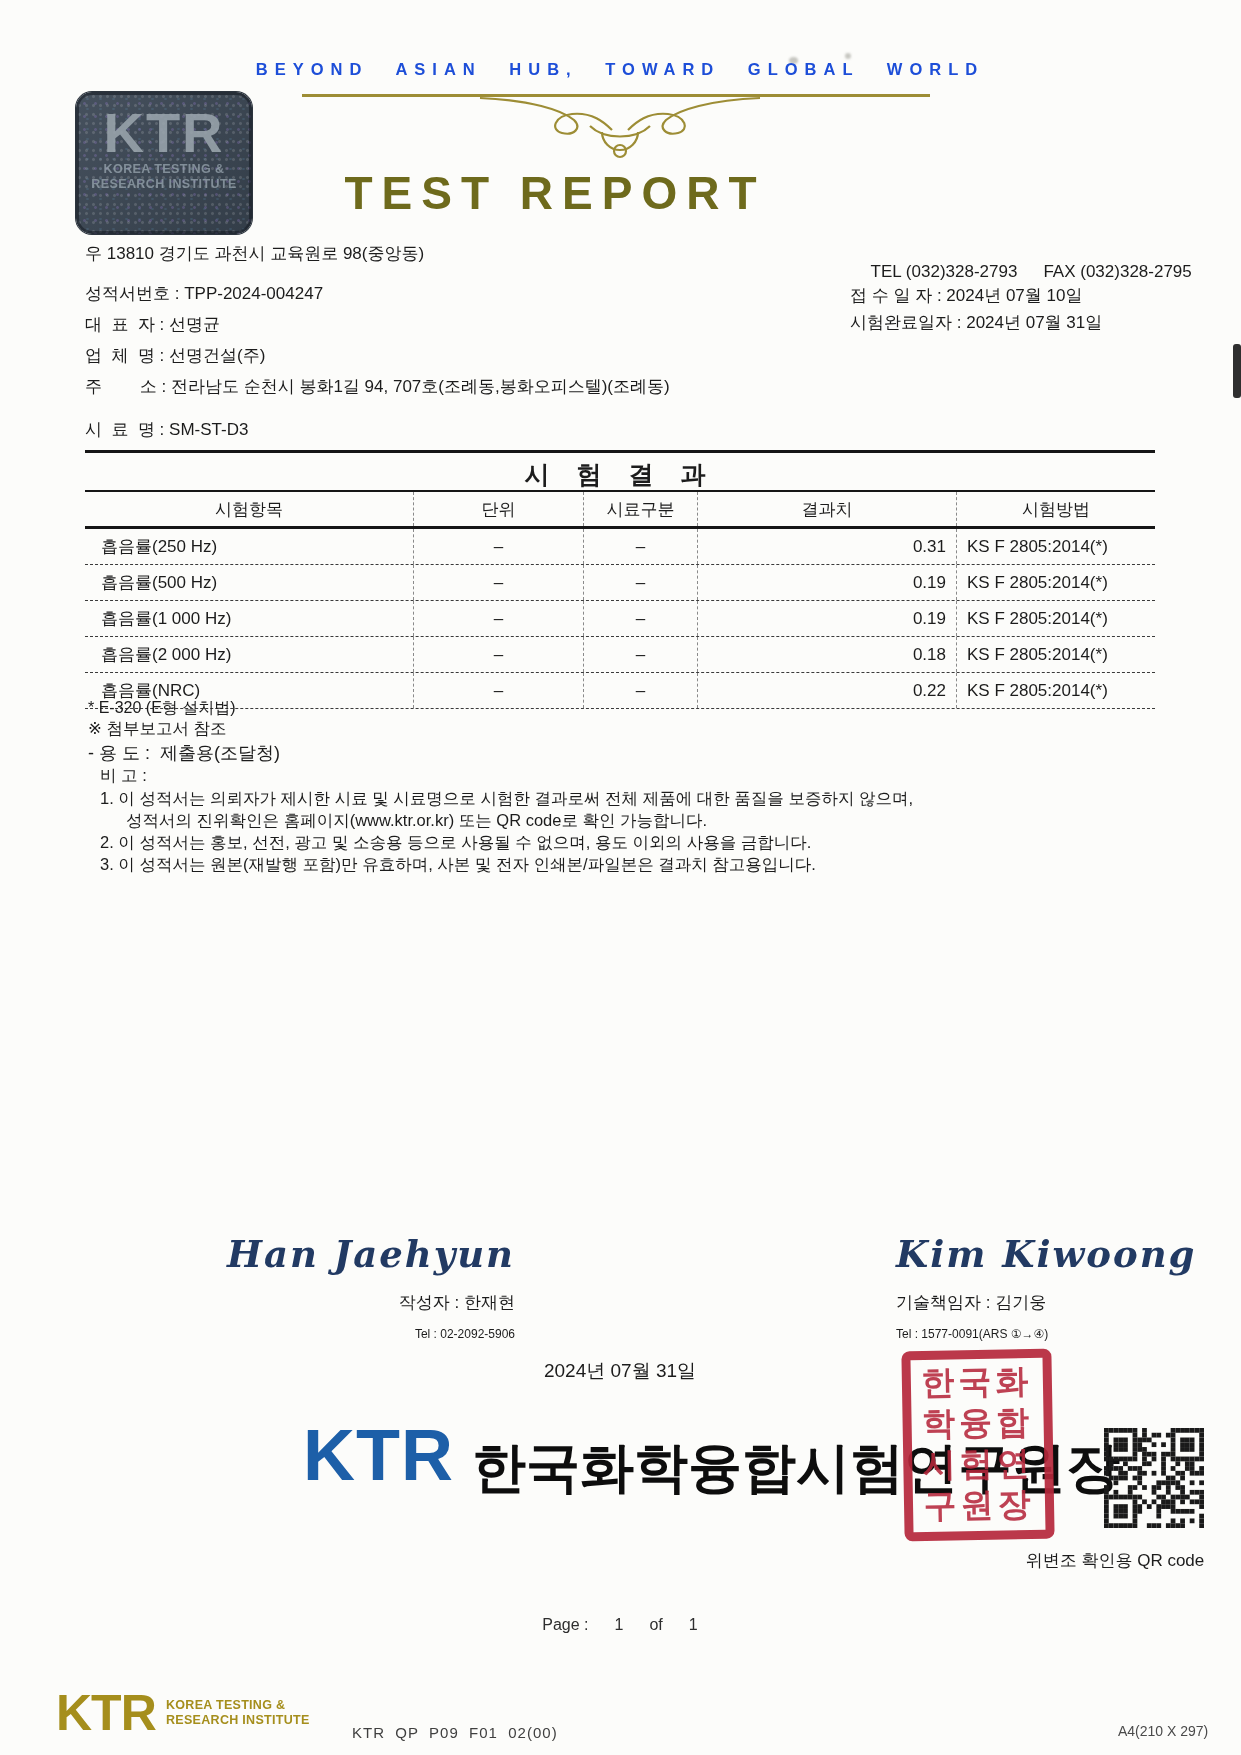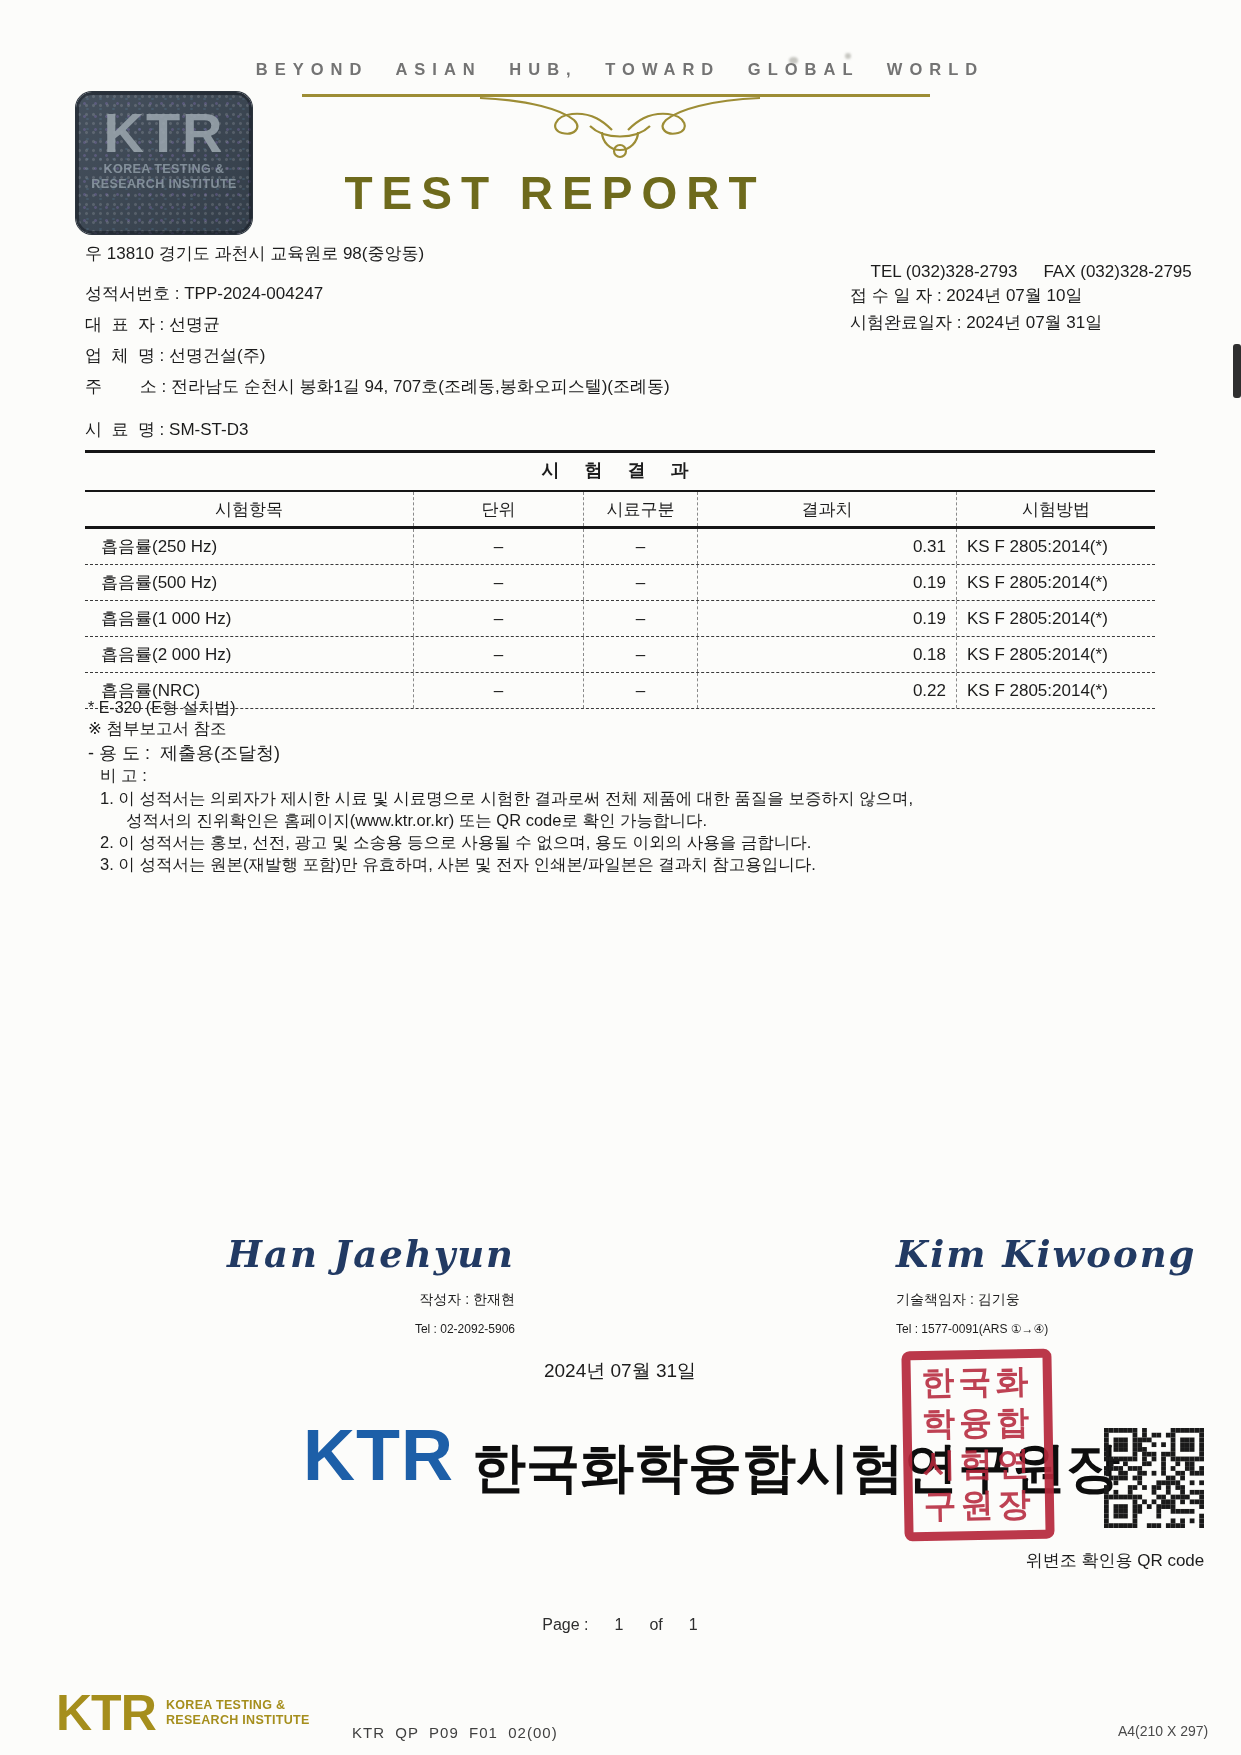--- a/index.html
+++ b/index.html
@@ -6,21 +6,21 @@
   .page{position:relative;width:1241px;height:1755px;margin:0 auto;background:#fcfcfa;
         font-family:"Liberation Sans","DejaVu Sans",sans-serif;color:#1c1c1c;overflow:hidden;}
   .abs{position:absolute;}
 
   
   .art-sliver{left:1233px;top:344px;width:8px;height:54px;background:#2f2f2f;border-radius:3px;}
   .art-speck{width:9px;height:7px;background:#9a9a92;opacity:.55;border-radius:50%;filter:blur(1px);}
 
   
   .tagline{left:40px;top:60px;width:1160px;text-align:center;font-size:16.5px;font-weight:bold;
-           letter-spacing:7px;word-spacing:16px;color:#737373;}
+           letter-spacing:7px;word-spacing:16px;color:#1d4ed8;}
   .gold-rule{left:302px;top:94px;width:628px;height:3px;background:#9d8d35;}
   .flourish{left:470px;top:96px;}
   .holo{left:76px;top:92px;width:176px;height:142px;border-radius:16px;
         background:
           radial-gradient(rgba(255,255,255,.14) 1px, transparent 1.6px) 0 0/7px 9px,
           radial-gradient(rgba(186,146,255,.20) 1px, transparent 1.6px) 3px 5px/11px 13px,
           radial-gradient(rgba(120,200,255,.12) 1px, transparent 1.6px) 5px 2px/13px 10px,
           linear-gradient(135deg,#46515e,#333d48);
         box-shadow:inset 0 0 0 3px rgba(20,26,33,.55), 0 0 0 1px #2c343d;}
   .holo-ktr{margin-top:12px;text-align:center;font-size:56px;line-height:58px;font-weight:900;
@@ -35,21 +35,21 @@
   .addr-left{left:85px;top:242px;}
   .telfax{left:852px;top:242px;}
   .telfax span{margin-right:26px;}
   .info-l1{left:85px;top:282px;} .info-l2{left:85px;top:313px;}
   .info-l3{left:85px;top:344px;} .info-l4{left:85px;top:375px;}
   .info-r1{left:850px;top:284px;} .info-r2{left:850px;top:311px;}
   .sample-row{left:85px;top:418px;}
 
   
   .rule-top{left:85px;top:450px;width:1070px;height:3px;background:#161616;}
-  .results-title{left:85px;top:458px;width:1070px;text-align:center;font-size:18px;font-weight:bold;
+  .results-title{left:85px;top:458px;width:1070px;text-align:center;font-size:25px;font-weight:bold;
                  letter-spacing:10px;}
   .table{left:85px;top:490px;width:1070px;font-size:17px;}
   .thead,.trow{display:grid;grid-template-columns:328px 170px 114px 259px 199px;align-items:center;}
   .thead{height:34px;border-top:2px solid #161616;border-bottom:3px solid #161616;}
   .thead .c{text-align:left;}
   .trow{height:35px;border-bottom:1px dashed #3a3a3a;}
   .c{height:100%;display:flex;align-items:center;justify-content:flex-start;}
   .c.b1{border-left:1px dashed #8a8a8a;}
   .c.ctr{justify-content:center;}
   .c.rgt{justify-content:flex-end;padding-right:10px;box-sizing:border-box;}
@@ -63,21 +63,21 @@
   .remarks-label{white-space:pre;width:62px;}
   .remarks-items div{line-height:22px;}
   .remarks-items .ind{margin-left:26px;}
 
   
   .sig{width:380px;}
   .sig-writer{left:135px;top:1232px;text-align:right;}
   .sig-super{left:896px;top:1232px;}
   .script{font-family:"DejaVu Serif","Liberation Serif",serif;font-style:italic;font-weight:600;
           font-size:37px;color:#223a63;letter-spacing:2px;}
-  .sig .role{margin-top:15px;font-size:14px;}
+  .sig .role{margin-top:15px;font-size:17px;}
   .sig .tel{margin-top:13px;font-size:12px;}
 
   
   .issue-date{left:40px;top:1358px;width:1160px;text-align:center;font-size:19px;}
   .org-ktr{left:303px;top:1414px;font-size:72px;font-weight:900;letter-spacing:1px;color:#1d5fa8;z-index:1;}
   .org-name{left:472px;top:1432px;font-size:54px;font-weight:800;color:#0d0d0d;letter-spacing:0;z-index:1;}
   .seal{left:903px;top:1350px;width:132px;height:172px;z-index:3;
         border:9px solid rgba(181,39,59,.92);border-radius:8px;transform:rotate(-1deg);
         text-align:center;overflow:hidden;}
   .seal span{display:block;margin-top:2px;font-size:33px;line-height:41px;letter-spacing:4px;

